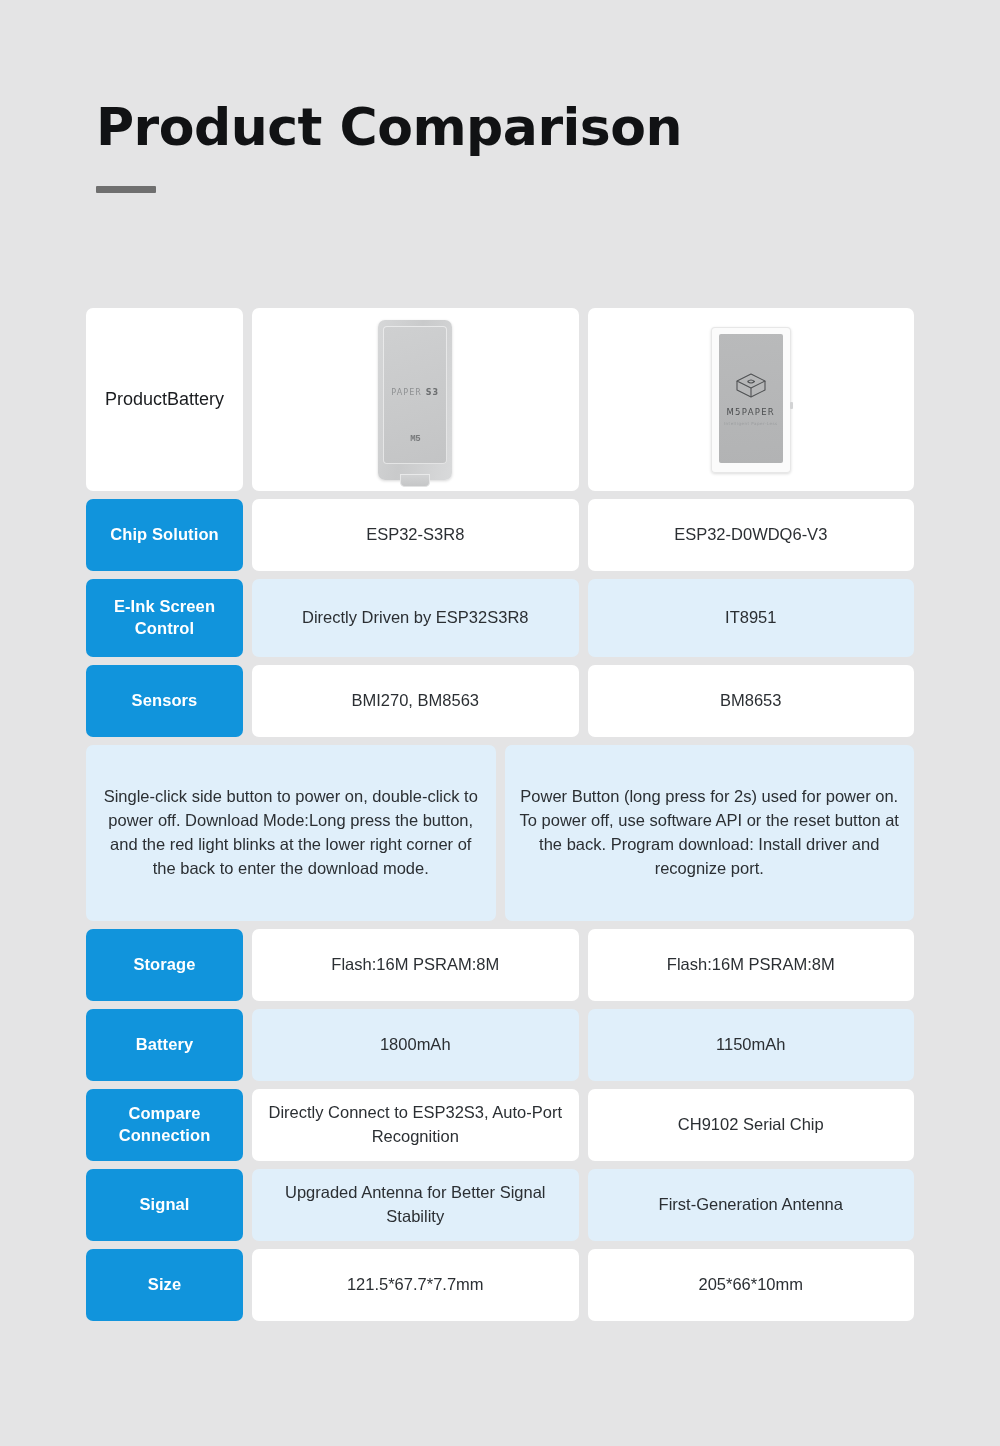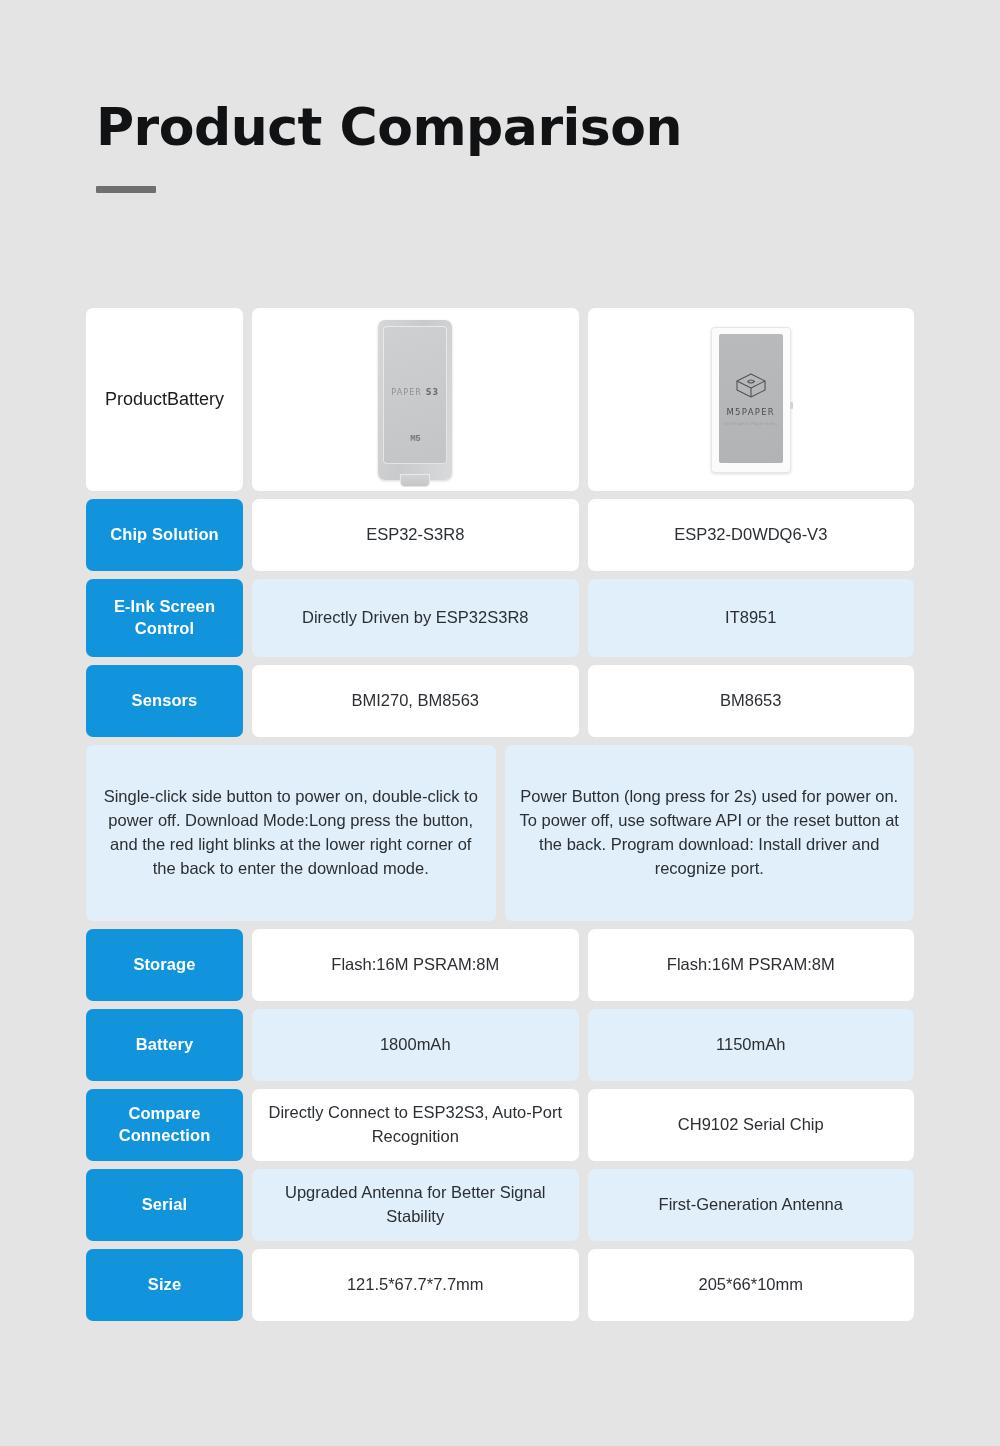--- a/index.html
+++ b/index.html
@@ -304,21 +304,21 @@
         <span>
           <span>Compare</span><br>
           <span>Connection</span>
         </span>
       </div>
       <div class="cell col-value value-cell light">Directly Connect to ESP32S3, Auto-Port Recognition</div>
       <div class="cell col-value value-cell light">CH9102 Serial Chip</div>
     </div>
 
     <div class="row row-h72">
-      <div class="cell col-label label-cell">Serial</div>
+      <div class="cell col-label label-cell">Signal</div>
       <div class="cell col-value value-cell tinted">Upgraded Antenna for Better Signal Stability</div>
       <div class="cell col-value value-cell tinted">First-Generation Antenna</div>
     </div>
 
     <div class="row row-h72">
       <div class="cell col-label label-cell">Size</div>
       <div class="cell col-value value-cell light">121.5*67.7*7.7mm</div>
       <div class="cell col-value value-cell light">205*66*10mm</div>
     </div>
 

